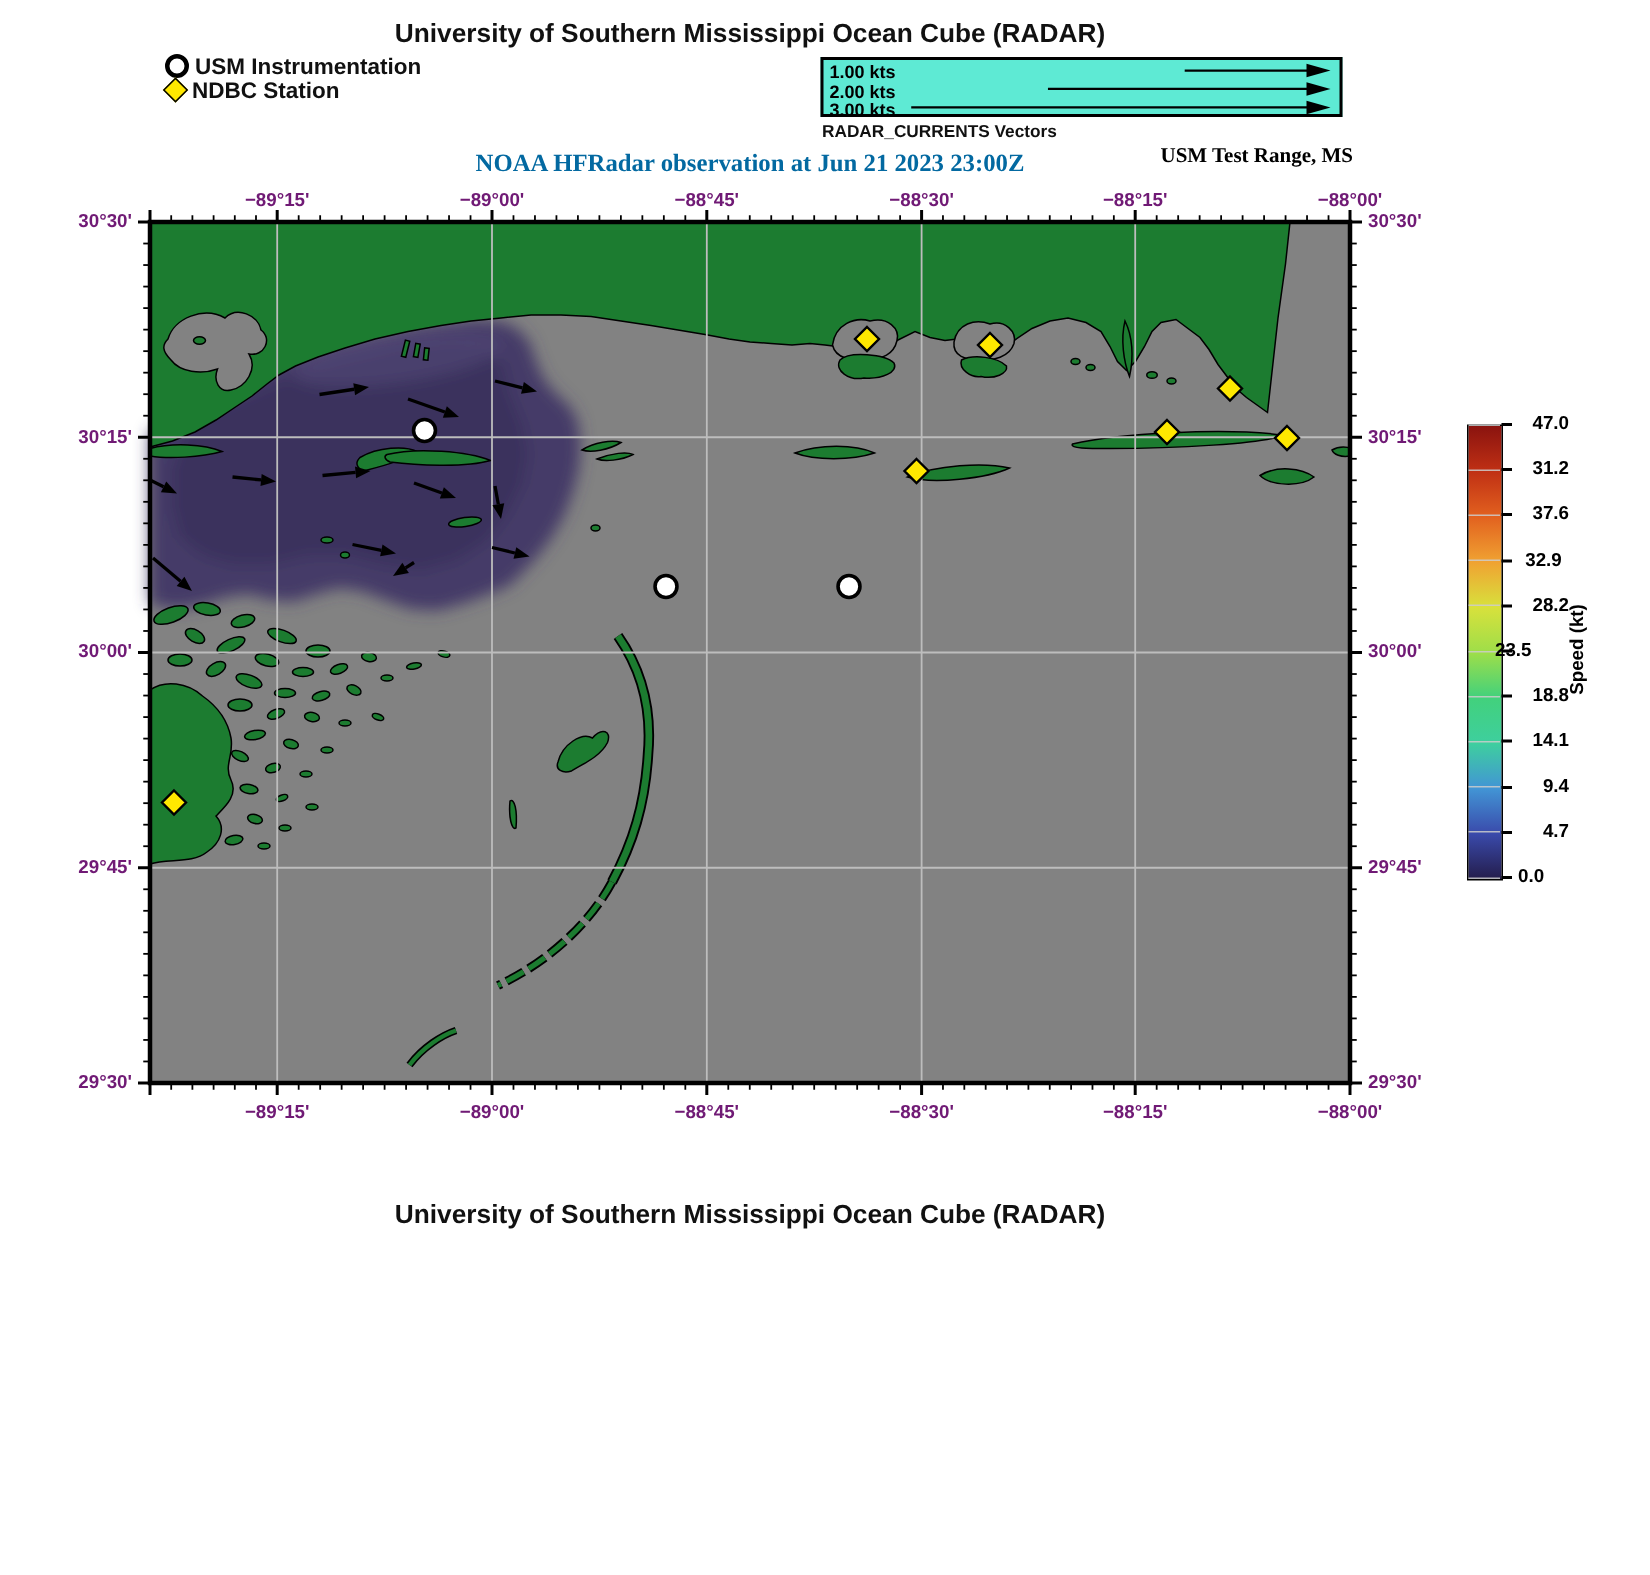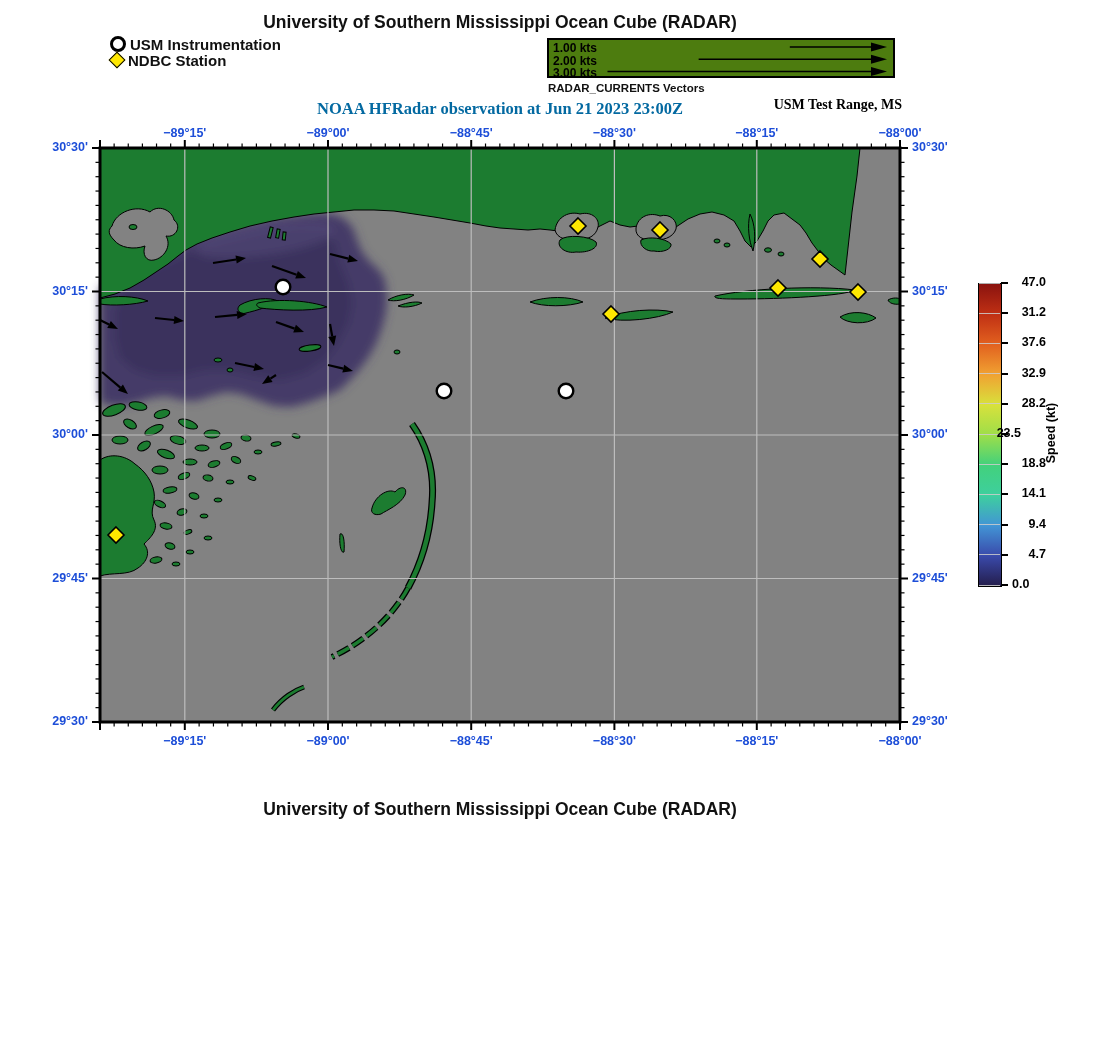--- a/index.html
+++ b/index.html
@@ -20,37 +20,37 @@
   .marker-circle{
     width:10px;height:10px;border:3px solid #000;border-radius:50%;
     background:#fff;display:inline-block;
   }
   .marker-diamond{
     width:10px;height:10px;border:1.5px solid #000;background:#ffe800;
     transform:rotate(45deg);display:inline-block;margin:1px;
   }
   .scalebox{
     left:547px;top:38px;width:348px;height:40px;border:2.5px solid #000;
-    box-sizing:border-box;background:#4d7c0f;
+    box-sizing:border-box;background:#5eead4;
   }
   .scale-label{
     position:absolute;left:4px;font-weight:bold;font-size:12px;line-height:12px;color:#000;
   }
   .scale-caption{left:548px;top:82px;font-weight:bold;font-size:11.5px;color:#111;}
   .subtitle{
     left:100px;top:99px;width:800px;text-align:center;
     font-family:"Liberation Serif", serif;font-weight:bold;font-size:16.5px;color:#0369a1;
   }
   .range-label{
     left:772px;top:97px;width:130px;text-align:right;
     font-family:"Liberation Serif", serif;font-weight:bold;font-size:14px;color:#000;
   }
   .map-outer{left:100px;top:148px;width:800px;height:574px;}
   .axis-label{
-    position:absolute;font-weight:bold;font-size:12.5px;color:#1d4ed8;white-space:nowrap;
+    position:absolute;font-weight:bold;font-size:12.5px;color:#701a75;white-space:nowrap;
   }
   .cb-bar{
     left:978px;top:283px;width:22px;height:302px;border:1.5px solid #000;box-sizing:content-box;
   }
   .cb-tick-label{position:absolute;font-weight:bold;font-size:12.5px;color:#000;}
   .cb-tick-line{position:absolute;background:#000;}
   .cb-cross-line{position:absolute;background:rgba(205,205,205,0.85);}
   .cb-axis-label{
     left:1001px;top:426px;width:100px;text-align:center;font-weight:bold;font-size:12.5px;
     transform:rotate(-90deg);color:#000;
@@ -479,21 +479,21 @@
     <div class="cb-cross-line abs" style="left: 979px; top: 282.5px; width: 21px; height: 1px;"></div>
     <span class="cb-tick-label abs" style="left: 1012px; top: 275px; width: 34px; text-align: right;">47.0</span>
     <div class="cb-tick-line abs" style="left: 1001px; top: 312.2px; width: 7px; height: 2px;"></div>
     <div class="cb-cross-line abs" style="left: 979px; top: 312.7px; width: 21px; height: 1px;"></div>
     <span class="cb-tick-label abs" style="left: 1012px; top: 305.2px; width: 34px; text-align: right;">31.2</span>
     <div class="cb-tick-line abs" style="left: 1001px; top: 342.4px; width: 7px; height: 2px;"></div>
     <div class="cb-cross-line abs" style="left: 979px; top: 342.9px; width: 21px; height: 1px;"></div>
     <span class="cb-tick-label abs" style="left: 1012px; top: 335.4px; width: 34px; text-align: right;">37.6</span>
     <div class="cb-tick-line abs" style="left: 1001px; top: 372.6px; width: 7px; height: 2px;"></div>
     <div class="cb-cross-line abs" style="left: 979px; top: 373.1px; width: 21px; height: 1px;"></div>
-    <span class="cb-tick-label abs" style="left: 1012px; top: 365.6px; width: 34px; text-align: right;">32.9</span>
+    <span class="cb-tick-label abs" style="left: 1012px; top: 365.6px; width: 34px; text-align: center;">32.9</span>
     <div class="cb-tick-line abs" style="left: 1001px; top: 402.8px; width: 7px; height: 2px;"></div>
     <div class="cb-cross-line abs" style="left: 979px; top: 403.3px; width: 21px; height: 1px;"></div>
     <span class="cb-tick-label abs" style="left: 1012px; top: 395.8px; width: 34px; text-align: right;">28.2</span>
     <div class="cb-tick-line abs" style="left: 1001px; top: 433px; width: 7px; height: 2px;"></div>
     <div class="cb-cross-line abs" style="left: 979px; top: 433.5px; width: 21px; height: 1px;"></div>
     <span class="cb-tick-label abs" style="left: 987px; top: 426px; width: 34px; text-align: right;">23.5</span>
     <div class="cb-tick-line abs" style="left: 1001px; top: 463.2px; width: 7px; height: 2px;"></div>
     <div class="cb-cross-line abs" style="left: 979px; top: 463.7px; width: 21px; height: 1px;"></div>
     <span class="cb-tick-label abs" style="left: 1012px; top: 456.2px; width: 34px; text-align: right;">18.8</span>
     <div class="cb-tick-line abs" style="left: 1001px; top: 493.4px; width: 7px; height: 2px;"></div>

